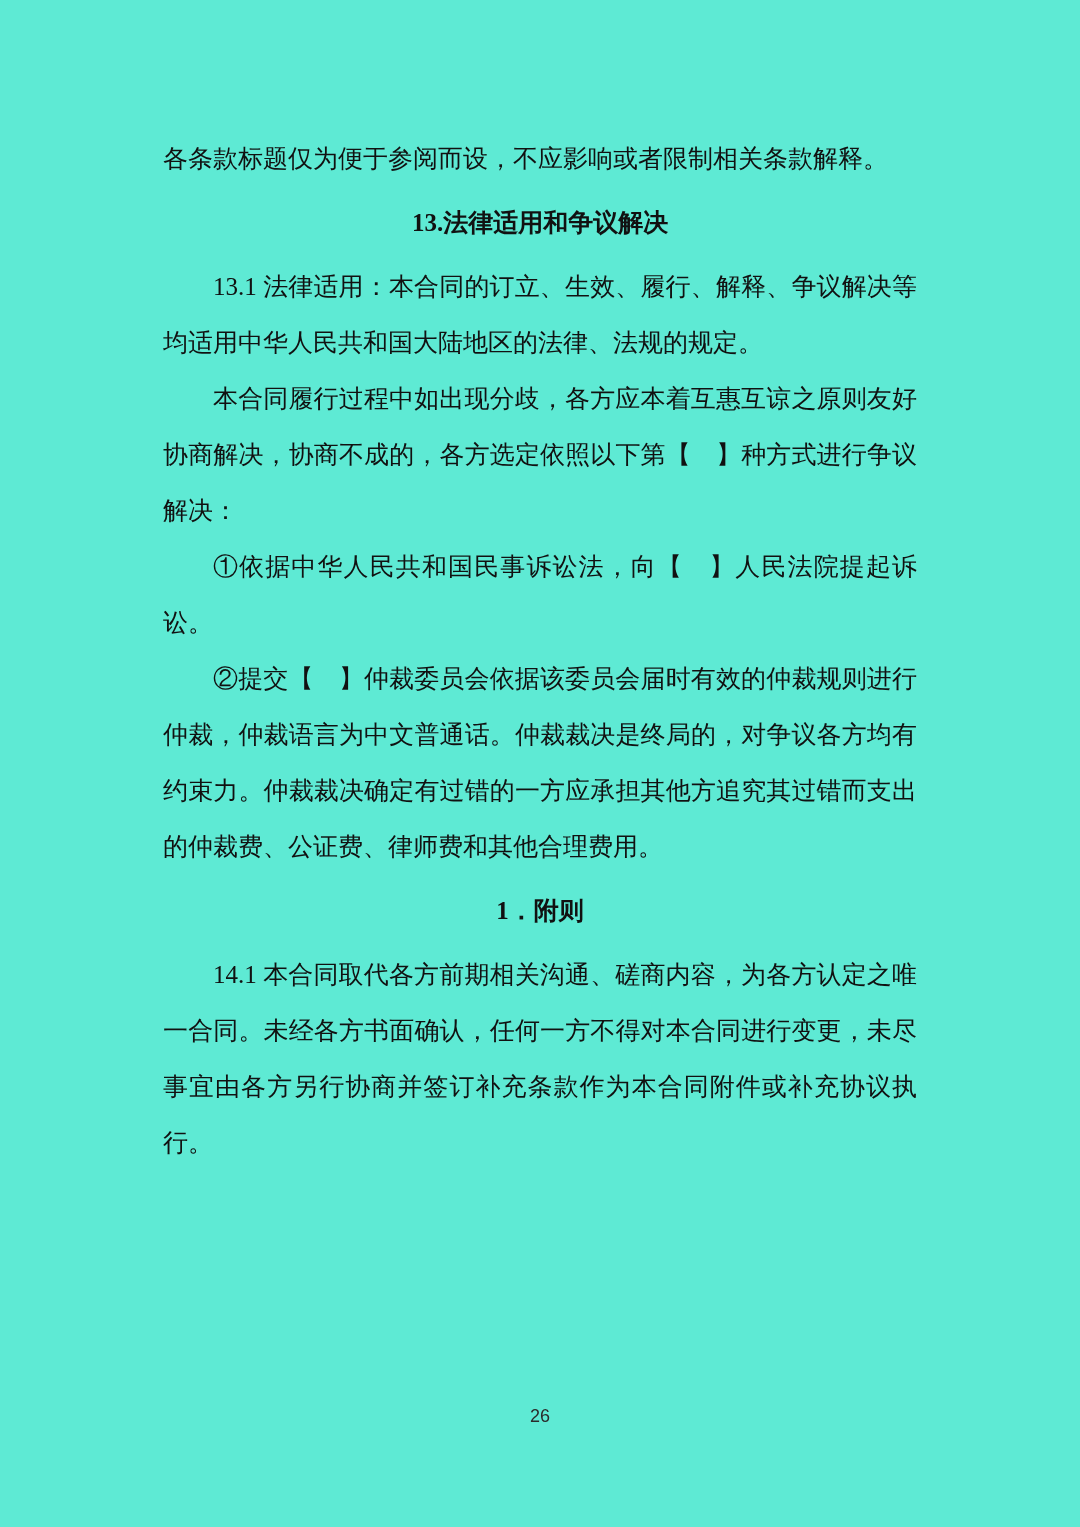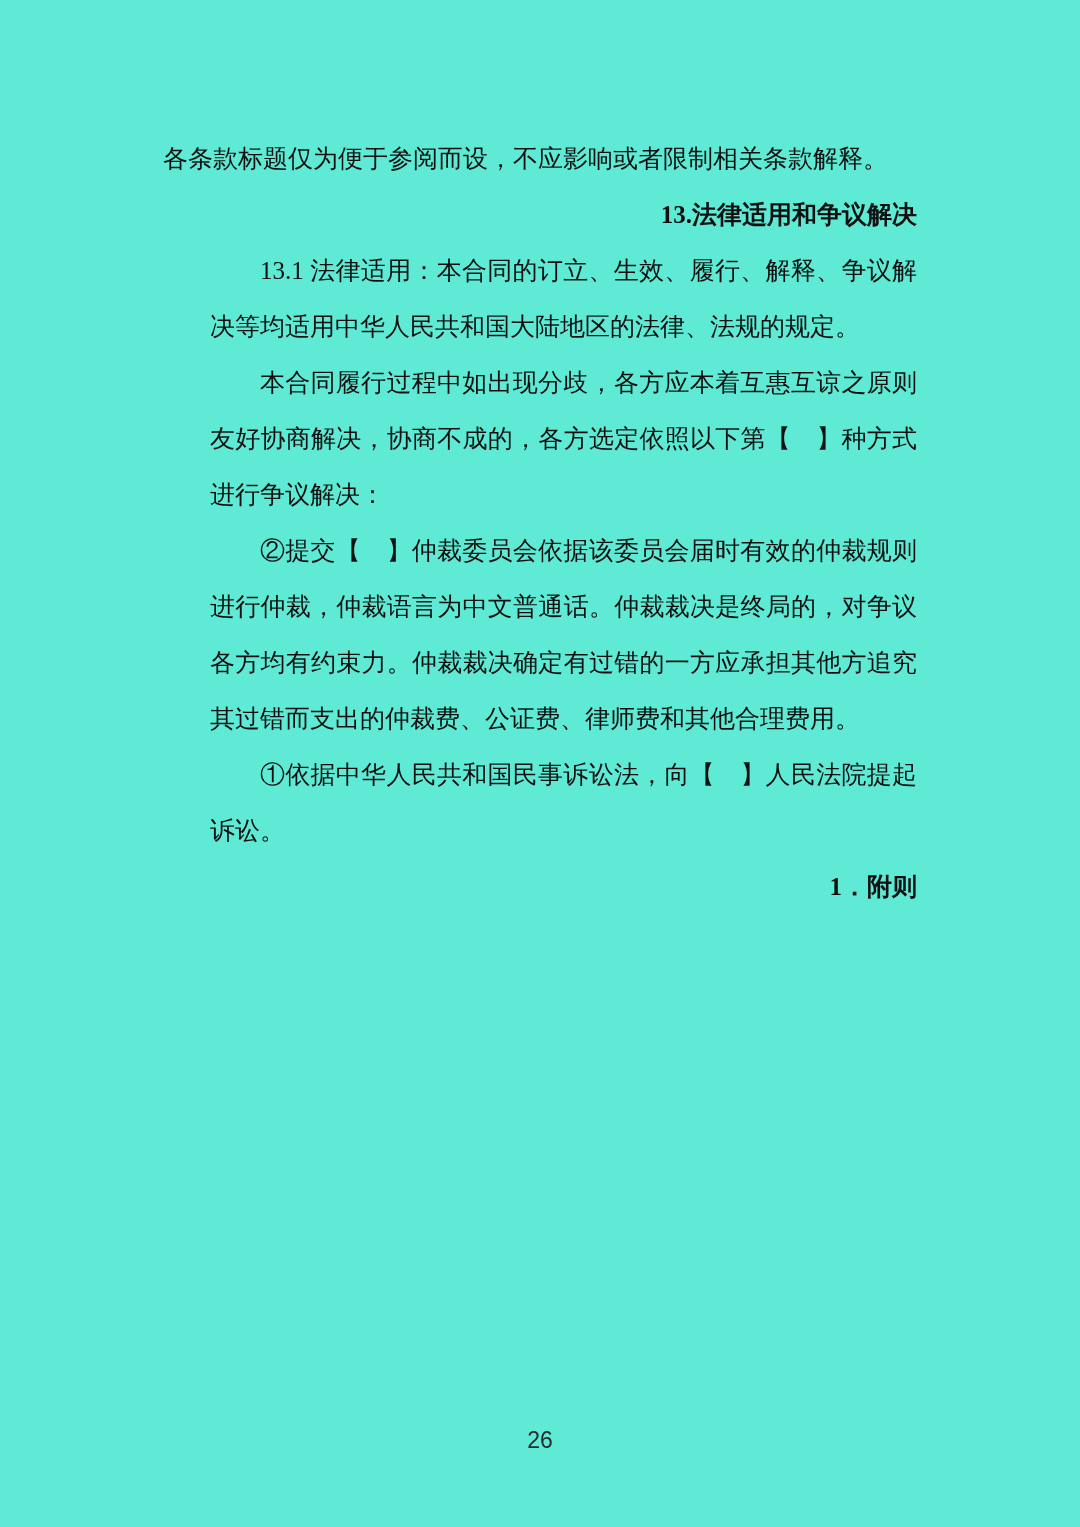--- a/index.html
+++ b/index.html
@@ -24,48 +24,47 @@
     width: 754px;
     font-size: 25px;
     line-height: 56px;
     text-align: justify;
   }
   .content p.body {
     margin: 0;
   }
   .content p.body.indent {
     text-indent: 2em;
-    margin-left: 47px;
   }
   .content h2.heading {
-    margin: 0;
+    margin: 8px;
     font-size: 25px;
     font-weight: bold;
     line-height: 56px;
-    text-align: right;
+    text-align: center;
   }
   .page-number {
     position: absolute;
     left: 0;
     right: 0;
     top: 1406px;
     text-align: center;
     font-family: "Liberation Sans", "DejaVu Sans", sans-serif;
-    font-size: 23px;
+    font-size: 18px;
     color: #2b2b2b;
-    margin-top: 21px;
   }
 </style>
 </head>
 <body>
 
 <div class="page">
   <div class="content">
       <p class="body">各条款标题仅为便于参阅而设，不应影响或者限制相关条款解释。</p>
       <h2 class="heading">13.法律适用和争议解决</h2>
       <p class="body indent">13.1 法律适用：本合同的订立、生效、履行、解释、争议解决等均适用中华人民共和国大陆地区的法律、法规的规定。</p>
       <p class="body indent">本合同履行过程中如出现分歧，各方应本着互惠互谅之原则友好协商解决，协商不成的，各方选定依照以下第【　】种方式进行争议解决：</p>
+      <p class="body indent">①依据中华人民共和国民事诉讼法，向【　】人民法院提起诉讼。</p>
       <p class="body indent">②提交【　】仲裁委员会依据该委员会届时有效的仲裁规则进行仲裁，仲裁语言为中文普通话。仲裁裁决是终局的，对争议各方均有约束力。仲裁裁决确定有过错的一方应承担其他方追究其过错而支出的仲裁费、公证费、律师费和其他合理费用。</p>
-      <p class="body indent">①依据中华人民共和国民事诉讼法，向【　】人民法院提起诉讼。</p>
       <h2 class="heading">1．附则</h2>
+      <p class="body indent">14.1 本合同取代各方前期相关沟通、磋商内容，为各方认定之唯一合同。未经各方书面确认，任何一方不得对本合同进行变更，未尽事宜由各方另行协商并签订补充条款作为本合同附件或补充协议执行。</p>
     </div>
   <div class="page-number">26</div>
 </div>
 
 </body></html>

